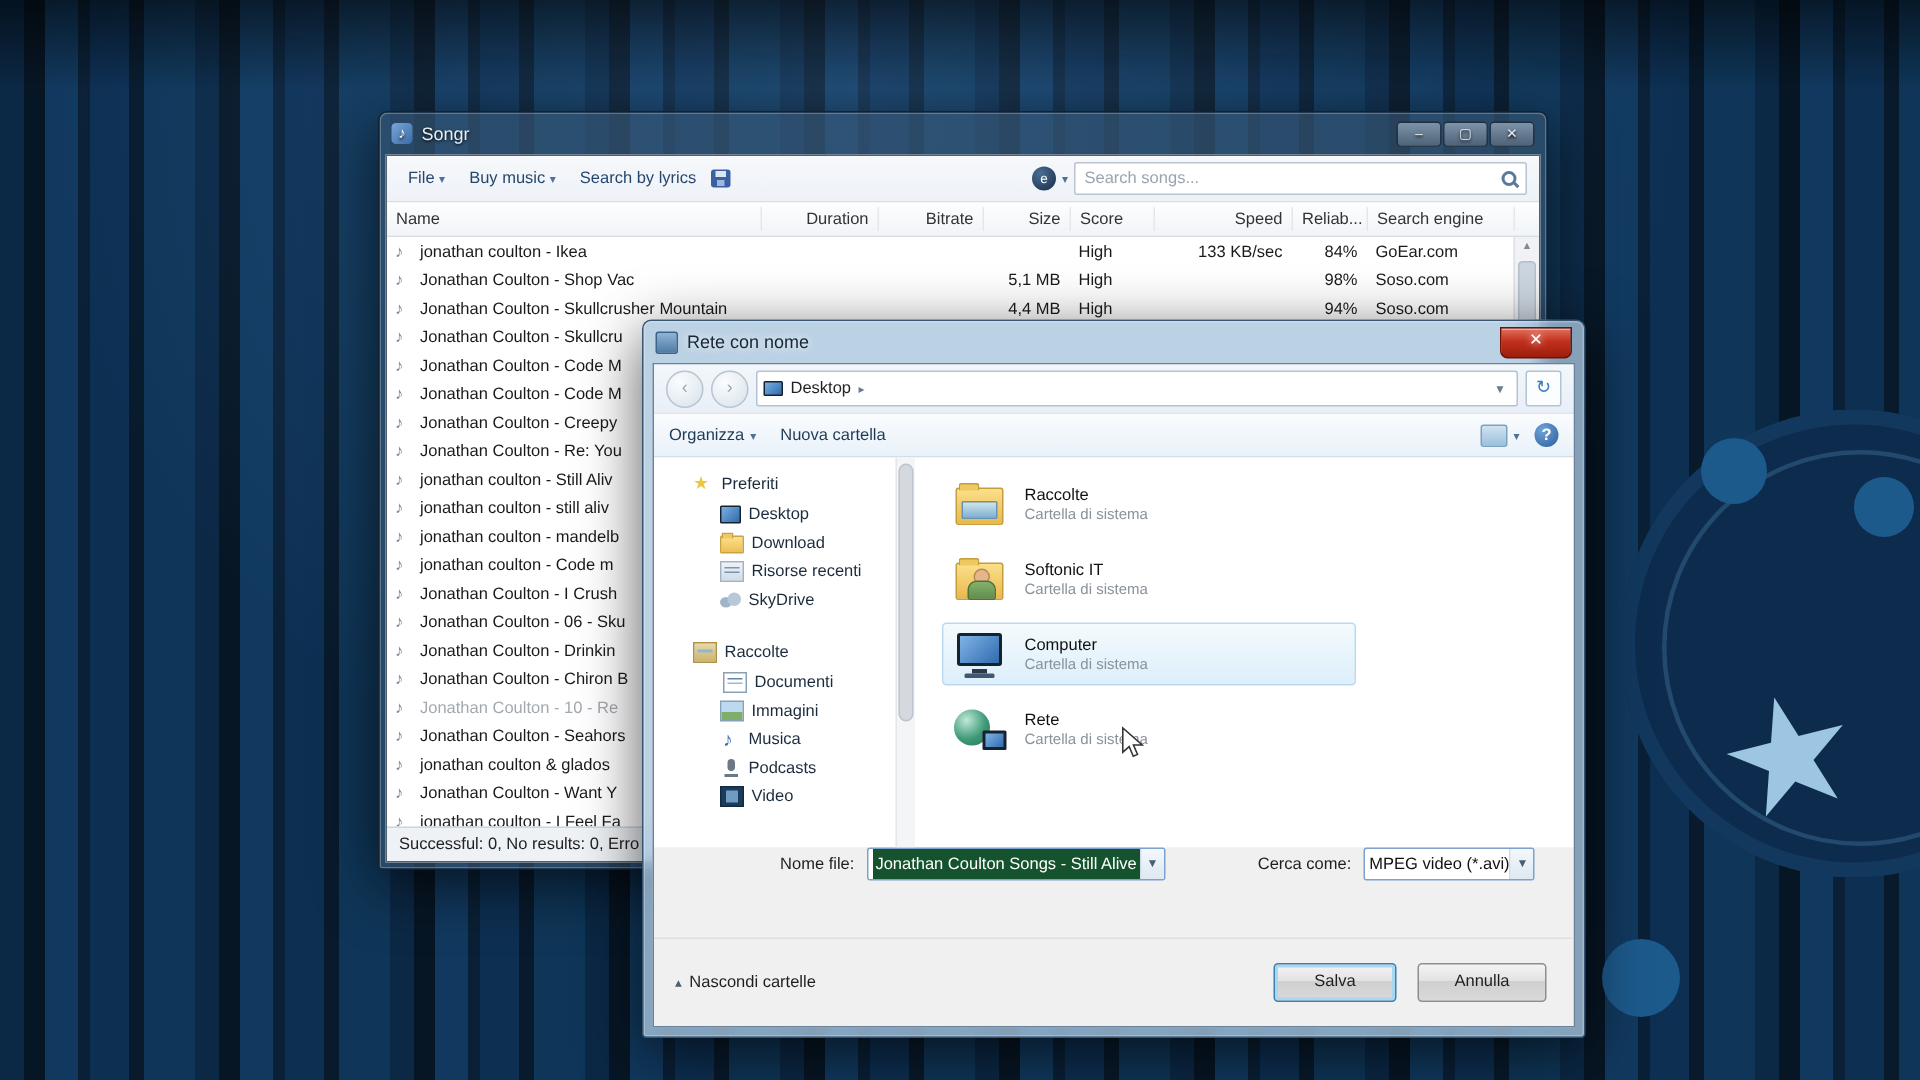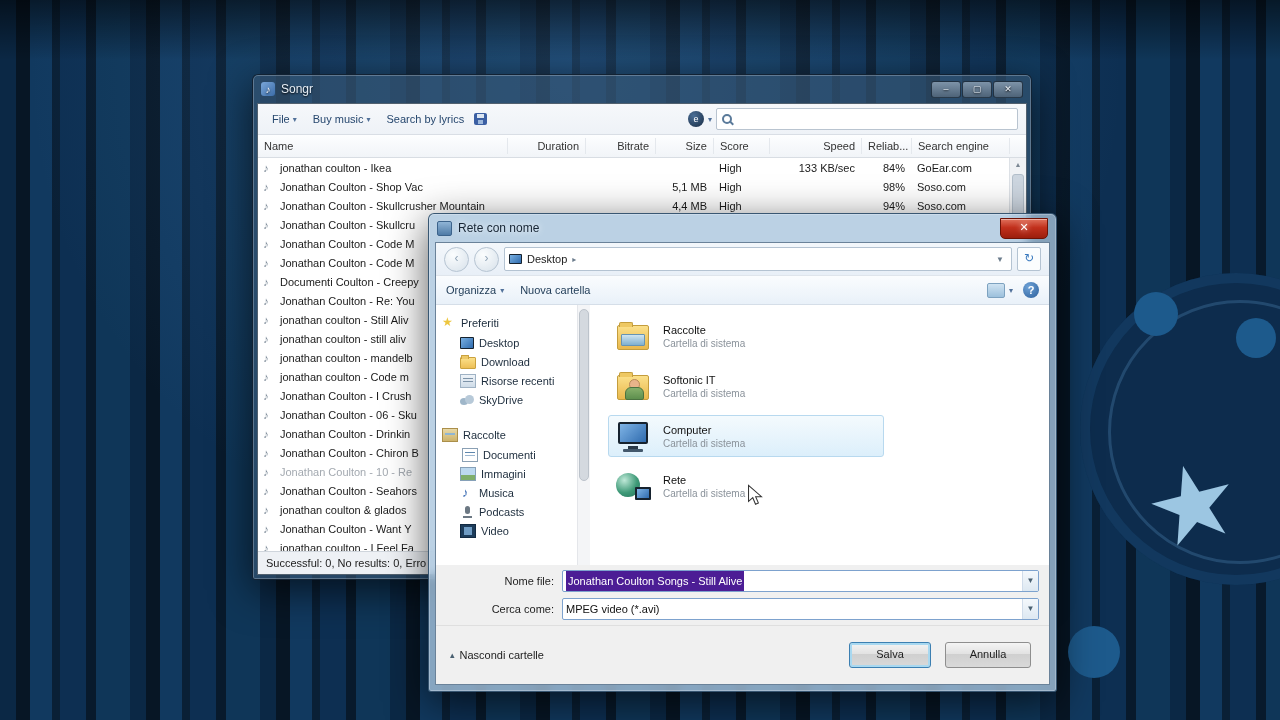--- a/index.html
+++ b/index.html
@@ -118,21 +118,21 @@
 
   .tool-row{flex:0 0 28px;background:linear-gradient(#fafcfe,#e9f1f9);border-bottom:1px solid #d5dee8;
     display:flex;align-items:center;padding:0 10px;gap:16px;font-size:11px;color:#1e3a55;}
   .toolbtn{display:flex;align-items:center;gap:4px;}
   .toolbtn .arr{font-size:8px;color:#51719a;}
   .tool-right{margin-left:auto;display:flex;align-items:center;gap:10px;}
   .views-icon{width:16px;height:13px;background:linear-gradient(#cfe3f2,#9cc0dc);border:1px solid #7da2c0;border-radius:2px;}
   .help-icon{width:16px;height:16px;border-radius:50%;background:radial-gradient(circle at 35% 30%,#6fa3d8,#2b5e9a);
     color:#fff;font-size:11px;font-weight:bold;line-height:16px;text-align:center;}
 
-  .dlg-main{flex:1;background:#fff;display:flex;overflow:hidden;}
+  .dlg-main{flex:1;background:#fff;display:flex;overflow:hidden;padding-left:20px;}
   .sidebar{flex:0 0 135px;padding:8px 0 0 6px;font-size:11px;color:#1c2c3c;overflow:hidden;}
   .sb-group{display:flex;align-items:center;gap:5px;height:20px;}
   .sb-item{display:flex;align-items:center;gap:5px;height:19px;padding-left:18px;}
   .sb-gap{height:16px;}
   .sb-scroll{flex:0 0 12px;background:#f4f5f7;border-left:1px solid #e4e6ea;position:relative;}
   .sb-scroll .thumb{position:absolute;left:1px;right:1px;top:4px;height:170px;background:#d4d9df;
     border-radius:5px;border:1px solid #bcc3cb;}
   .filelist{flex:1;padding:10px 0 0 18px;}
   .file-item{display:flex;align-items:center;gap:10px;width:262px;padding:4px 6px;border-radius:3px;
     border:1px solid transparent;margin-bottom:8px;}
@@ -178,27 +178,27 @@
   .fic-computer .screen{position:absolute;left:3px;top:2px;right:5px;height:22px;background:#16222e;border-radius:2px;}
   .fic-computer .screen::before{content:"";position:absolute;inset:2px;background:linear-gradient(135deg,#7fb4e6,#2f6bae);}
   .fic-computer .stand{position:absolute;left:13px;right:15px;bottom:3px;height:3px;background:#2a3a4a;}
   .fic-computer .base{position:absolute;left:8px;right:10px;bottom:0;height:3px;background:#43586c;border-radius:1px;}
   .fic-network .globe{position:absolute;left:1px;top:3px;width:24px;height:24px;border-radius:50%;
     background:radial-gradient(circle at 35% 30%,#bfe9d8,#3f9a78 55%,#23725a);}
   .fic-network .scr{position:absolute;right:2px;bottom:2px;width:16px;height:13px;background:#16222e;border-radius:1px;}
   .fic-network .scr::before{content:"";position:absolute;inset:2px;background:linear-gradient(135deg,#7fb4e6,#2f6bae);}
 
   
-  .fields{flex:0 0 60px;background:#f0f0f0;display:flex;flex-direction:column;justify-content:center;gap:6px;
+  .fields{flex:0 0 60px;background:#f0f0f0;display:flex;flex-direction:row;justify-content:center;gap:6px;
     padding-right:10px;}
   .field-row{display:flex;align-items:center;height:22px;}
   .field-row label{flex:0 0 118px;text-align:right;padding-right:8px;font-size:11px;color:#1e1e1e;}
   .combo{flex:1;height:20px;background:#fff;border:1px solid #7da2ce;border-radius:2px;
     display:flex;align-items:center;font-size:11px;color:#111;padding-left:3px;overflow:hidden;}
-  .combo .sel-text{background:#4c1d95;color:#fff;padding:15px 2px;white-space:nowrap;}
+  .combo .sel-text{background:#14532d;color:#fff;padding:15px 2px;white-space:nowrap;}
   .combo .carr{margin-left:auto;flex:0 0 15px;text-align:center;color:#4a6071;font-size:8px;
     border-left:1px solid #d0dcea;align-self:stretch;line-height:20px;background:linear-gradient(#f4f8fc,#dde8f2);}
   .bottombar{flex:0 0 58px;background:#f0f0f0;border-top:1px solid #dfdfdf;display:flex;align-items:center;
     padding:0 18px 0 14px;gap:14px;}
   .hidefolders{display:flex;align-items:center;gap:5px;font-size:11px;color:#1e1e1e;margin-right:auto;}
   .hidefolders .chev{color:#4a6071;font-size:9px;}
   .btn{height:24px;font-size:11px;color:#1e1e1e;text-align:center;line-height:22px;border-radius:3px;
     background:linear-gradient(#f4f4f4,#e2e2e2 45%,#cfcfcf 45%,#d9d9d9);border:1px solid #8e8e8e;}
   .btn.default{border-color:#3c7fb1;box-shadow:0 0 0 2px #a8d8f0 inset;}
   #save-btn{width:80px;}
@@ -242,20 +242,21 @@
           <span class="arr">▾</span>
       </div>
       <div class="menu-item">
         <span>Search by lyrics</span>
       </div>
       <div class="floppy"></div>
       <div class="sgr-right">
         <div class="engine-circle">e</div>
         <span class="arr" style="font-size:8px;color:#51719a;">▾</span>
         <div class="search-wrap">
+          <input placeholder="Search songs..." style="">
           <div class="mag"></div>
         </div>
       </div>
     </div>
     <div class="sgr-header sgr-grid" id="songr-header">
         <div class="hcell" style="grid-column: 1 / 3;">Name</div>
         <div class="hcell r">Duration</div>
         <div class="hcell r">Bitrate</div>
         <div class="hcell r">Size</div>
         <div class="hcell">Score</div>
@@ -326,21 +327,21 @@
             <div class="cell r"></div>
             <div class="cell r"></div>
             <div class="cell r"></div>
             <div class="cell"></div>
             <div class="cell r"></div>
             <div class="cell r"></div>
             <div class="cell"></div>
           </div>
           <div class="sgr-row sgr-grid">
             <div class="note">♪</div>
-            <div class="cell">Documenti Coulton - Creepy</div>
+            <div class="cell">Jonathan Coulton - Creepy</div>
             <div class="cell r"></div>
             <div class="cell r"></div>
             <div class="cell r"></div>
             <div class="cell"></div>
             <div class="cell r"></div>
             <div class="cell r"></div>
             <div class="cell"></div>
           </div>
           <div class="sgr-row sgr-grid">
             <div class="note">♪</div>

